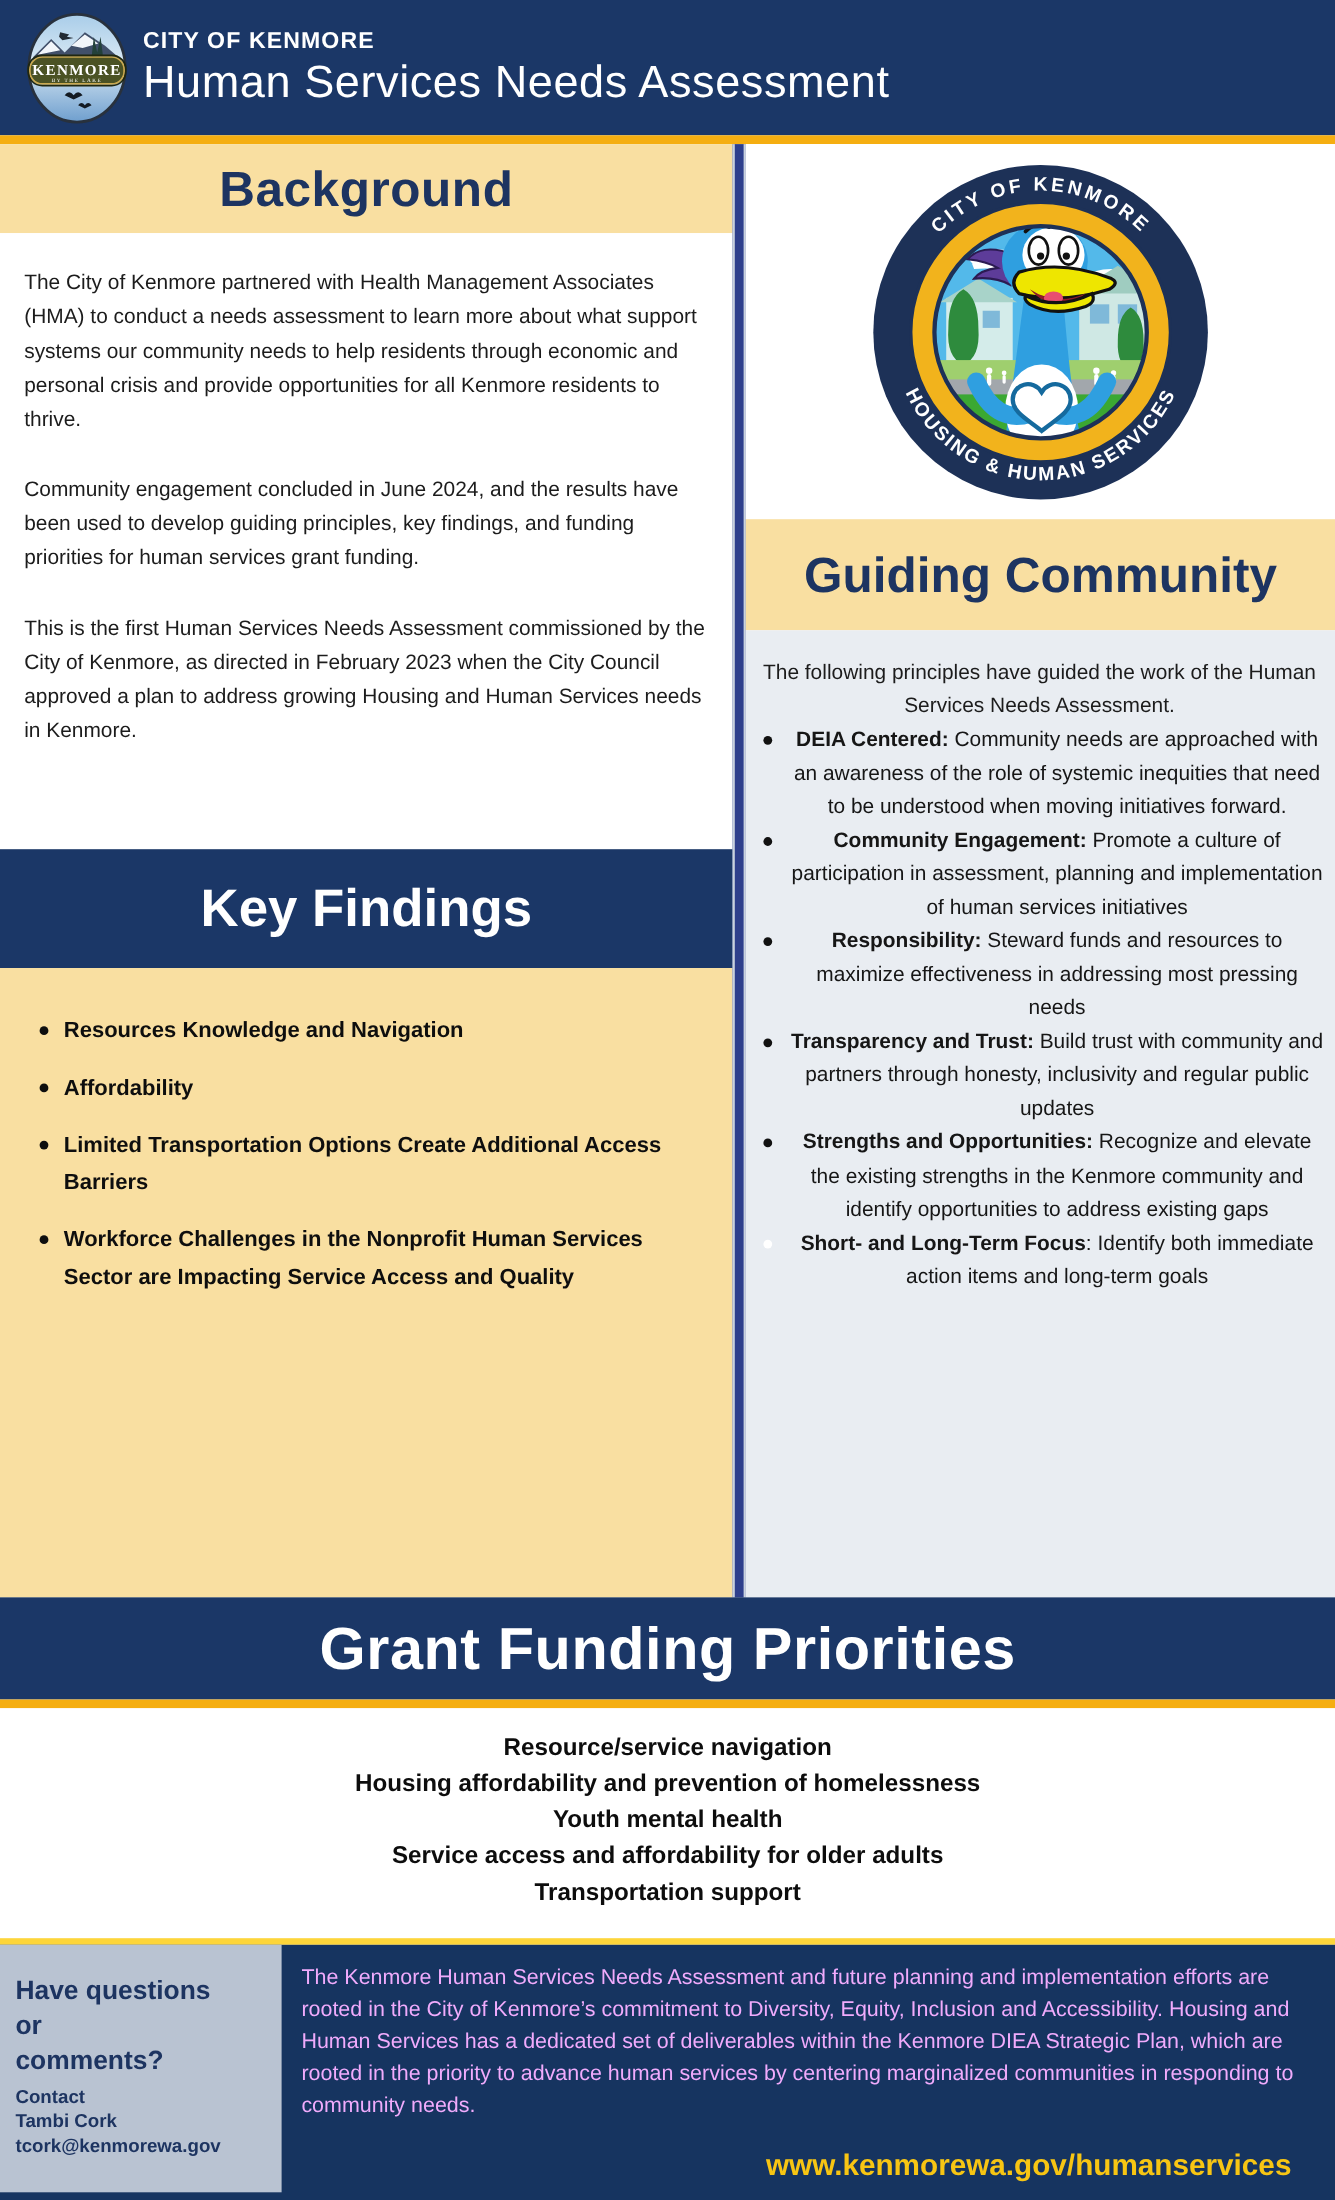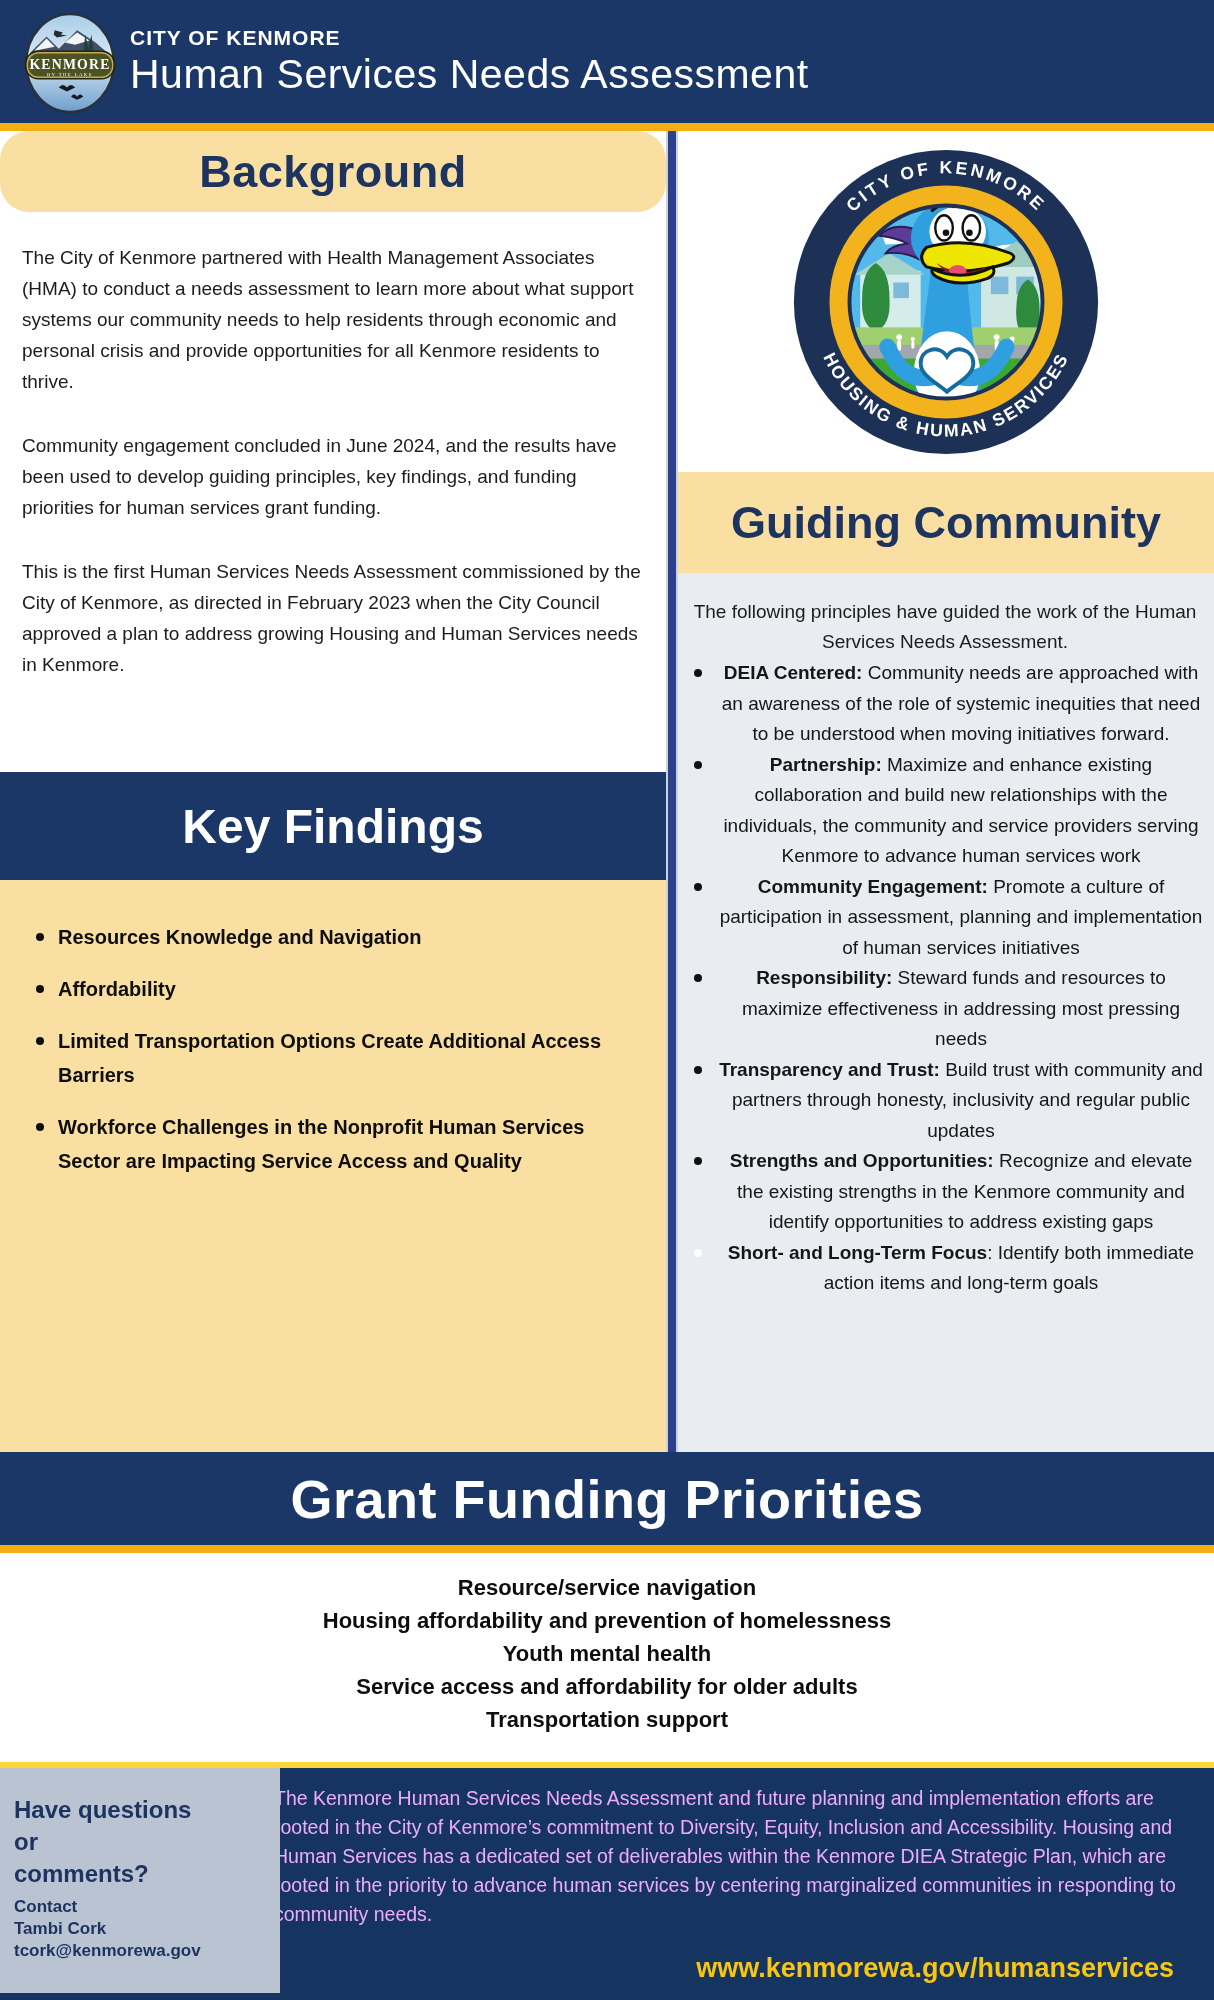--- a/index.html
+++ b/index.html
@@ -13,21 +13,21 @@
   .header-titles{display:flex;flex-direction:column;line-height:1.05;}
   .eyebrow{color:#fff;font-weight:bold;font-size:21px;letter-spacing:1px;margin-bottom:3px;}
   .main-title{color:#fff;font-size:41px;font-weight:400;letter-spacing:.5px;}
   .stripe-gold{height:8px;background:#f5ae11;}
   
   .columns{display:flex;height:1321px;}
   .col-left{width:666px;display:flex;flex-direction:column;}
   .divider{width:12px;background:#2e3f8c;border-left:2px solid #c9d2de;border-right:2px solid #c9d2de;box-sizing:border-box;}
   .col-right{width:536px;display:flex;flex-direction:column;}
   .section-band{background:#f9dfa1;display:flex;align-items:center;justify-content:center;}
-  .band-bg{height:81px;border-radius:29px;}
+  .band-bg{height:81px;}
   .band-heading{color:#1d3461;font-weight:bold;font-size:45px;letter-spacing:.5px;}
   .bg-text{height:560px;background:#fff;padding:30px 24px 0 22px;box-sizing:border-box;}
   .bg-text p{margin:0 0 33px 0;font-size:19px;line-height:31px;}
   .kf-band{height:108px;background:#1b3767;display:flex;align-items:center;justify-content:center;}
   .kf-heading{color:#fff;font-weight:bold;font-size:48px;}
   .kf-list-area{flex:1;background:#f9dfa1;padding:40px 24px 0 30px;box-sizing:border-box;}
   ul.kf-list{list-style:none;margin:0;padding:0;}
   ul.kf-list li{position:relative;padding-left:28px;font-weight:bold;font-size:20px;line-height:34px;margin-bottom:18px;color:#0e0e0e;}
   ul.kf-list li::before{content:"";position:absolute;left:6px;top:13px;width:8px;height:8px;border-radius:50%;background:#0e0e0e;}
   
@@ -42,21 +42,21 @@
   ul.gp-list li .dot.white{background:#fff;}
   
   .grant-band{height:93px;background:#1b3767;display:flex;align-items:center;justify-content:center;}
   .grant-heading{color:#fff;font-weight:bold;font-size:54px;letter-spacing:.5px;}
   .stripe-gold2{height:8px;background:#f5ae11;}
   .priorities{height:209px;background:#fff;padding-top:18px;box-sizing:border-box;text-align:center;}
   .priority-line{font-weight:bold;font-size:22px;line-height:33px;color:#0d0d0d;}
   .stripe-thin{height:6px;background:#fdd53a;}
   
   .footer{height:232px;background:#163460;position:relative;}
-  .q-box{position:absolute;left:0;top:0;width:280px;height:225px;background:#b9c3d2;box-sizing:border-box;padding:26px 10px 16px 14px;color:#1d3461;}
+  .q-box{position:absolute;left:0;top:0;width:256px;height:225px;background:#b9c3d2;box-sizing:border-box;padding:26px 10px 16px 14px;color:#1d3461;}
   .q-line{font-weight:bold;font-size:24px;line-height:32px;}
   .q-contact{font-weight:bold;font-size:17px;line-height:22px;margin-top:6px;}
   .diea{margin-left:256px;padding:16px 20px 0 18px;color:#f0abfc;font-size:19.5px;line-height:29px;}
   .footer-url{position:absolute;right:40px;bottom:16px;color:#f7c513;font-weight:bold;font-size:27px;}
 </style>
 </head>
 <body>
 
 <div class="page">
 
@@ -195,21 +195,20 @@
           </text>
         </svg>
       </div>
       <div class="section-band gp-band">
         <div class="gp-heading">Guiding Community</div>
       </div>
       <div class="gp-panel">
         <p class="gp-intro">The following principles have guided the work of the Human Services Needs Assessment.</p>
         <ul class="gp-list">
             <li><span class="dot"></span><b>DEIA Centered:</b> Community needs are approached with an awareness of the role of systemic inequities that need to be understood when moving initiatives forward.</li>
-            <li><span class="dot"></span><b>Partnership:</b> Maximize and enhance existing collaboration and build new relationships with the individuals, the community and service providers serving Kenmore to advance human services work</li>
             <li><span class="dot"></span><b>Community Engagement:</b> Promote a culture of participation in assessment, planning and implementation of human services initiatives</li>
             <li><span class="dot"></span><b>Responsibility:</b> Steward funds and resources to maximize effectiveness in addressing most pressing needs</li>
             <li><span class="dot"></span><b>Transparency and Trust:</b> Build trust with community and partners through honesty, inclusivity and regular public updates</li>
             <li><span class="dot"></span><b>Strengths and Opportunities:</b> Recognize and elevate the existing strengths in the Kenmore community and identify opportunities to address existing gaps</li>
             <li><span class="dot white"></span><b>Short- and Long-Term Focus</b>: Identify both immediate action items and long-term goals</li>
           </ul>
       </div>
     </div>
   </div>
 

